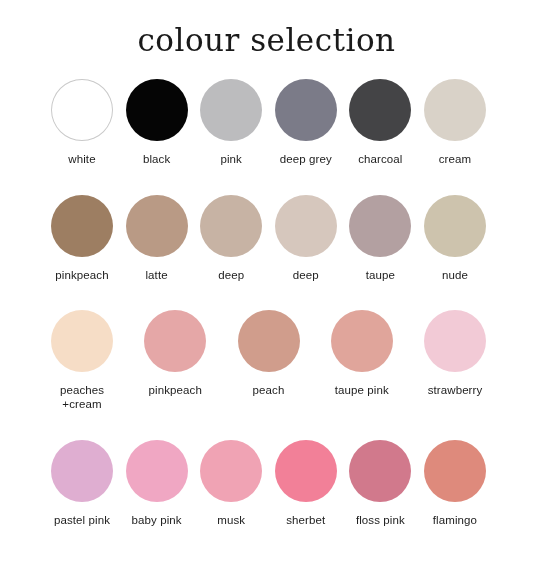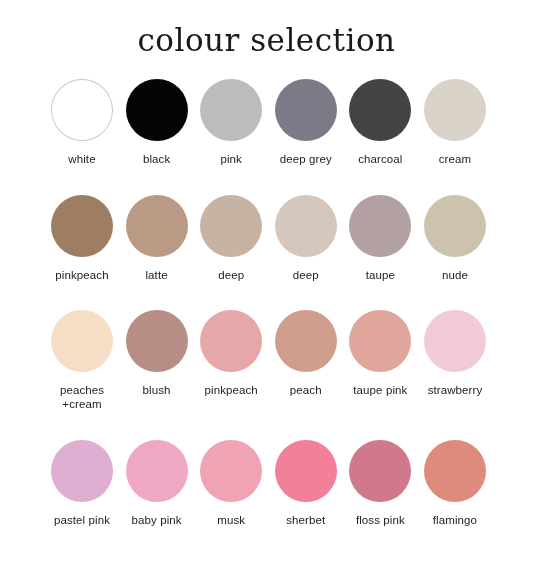--- a/index.html
+++ b/index.html
@@ -138,24 +138,20 @@
 
     <div class="row-spacer"></div>
 
     <div class="row">
       <div class="cell">
         <span class="swatch" style="background:#f6ddc6"></span>
         <span class="label">peaches
 +cream</span>
       </div>
       <div class="cell">
-        <span class="swatch" style="background:#b78d85"></span>
-        <span class="label">blush</span>
-      </div>
-      <div class="cell">
         <span class="swatch" style="background:#e5a7a7"></span>
         <span class="label">pinkpeach</span>
       </div>
       <div class="cell">
         <span class="swatch" style="background:#d09d8c"></span>
         <span class="label">peach</span>
       </div>
       <div class="cell">
         <span class="swatch" style="background:#e0a59b"></span>
         <span class="label">taupe pink</span>

